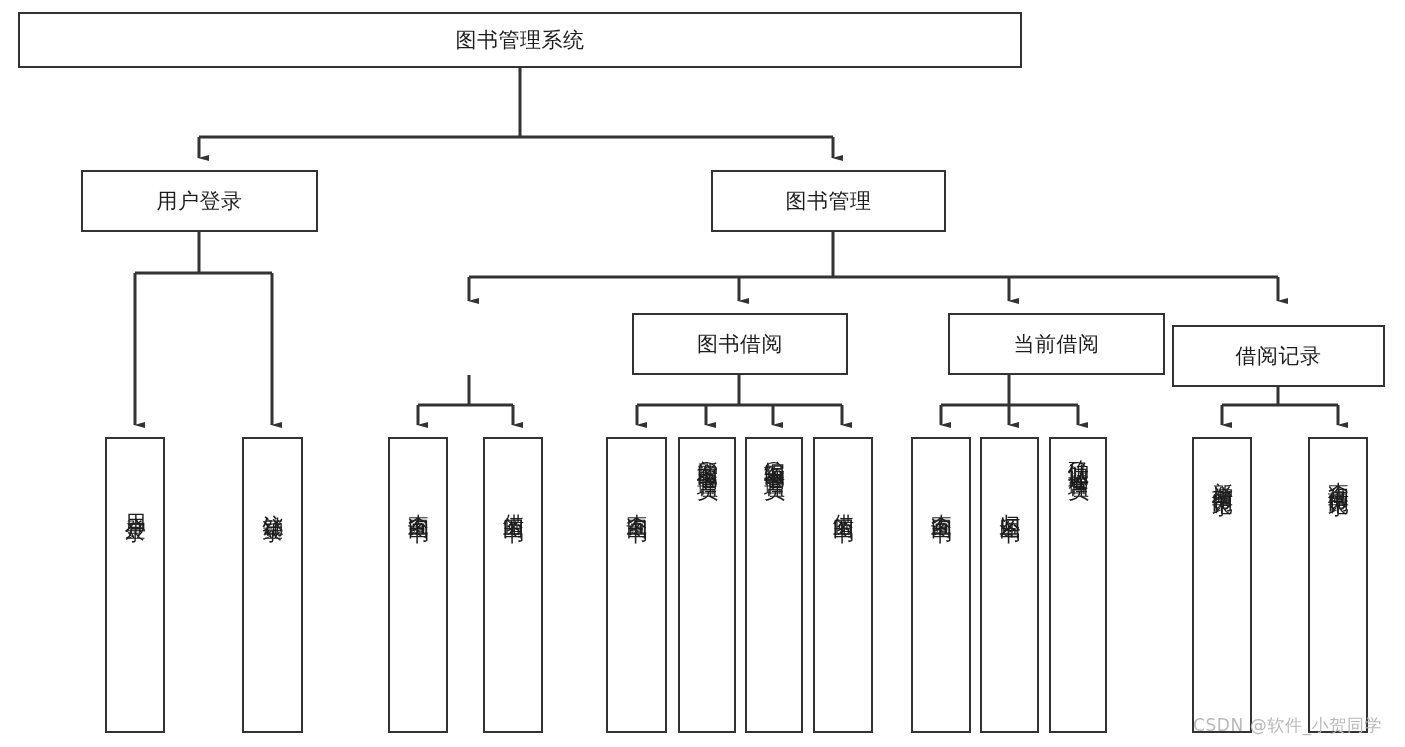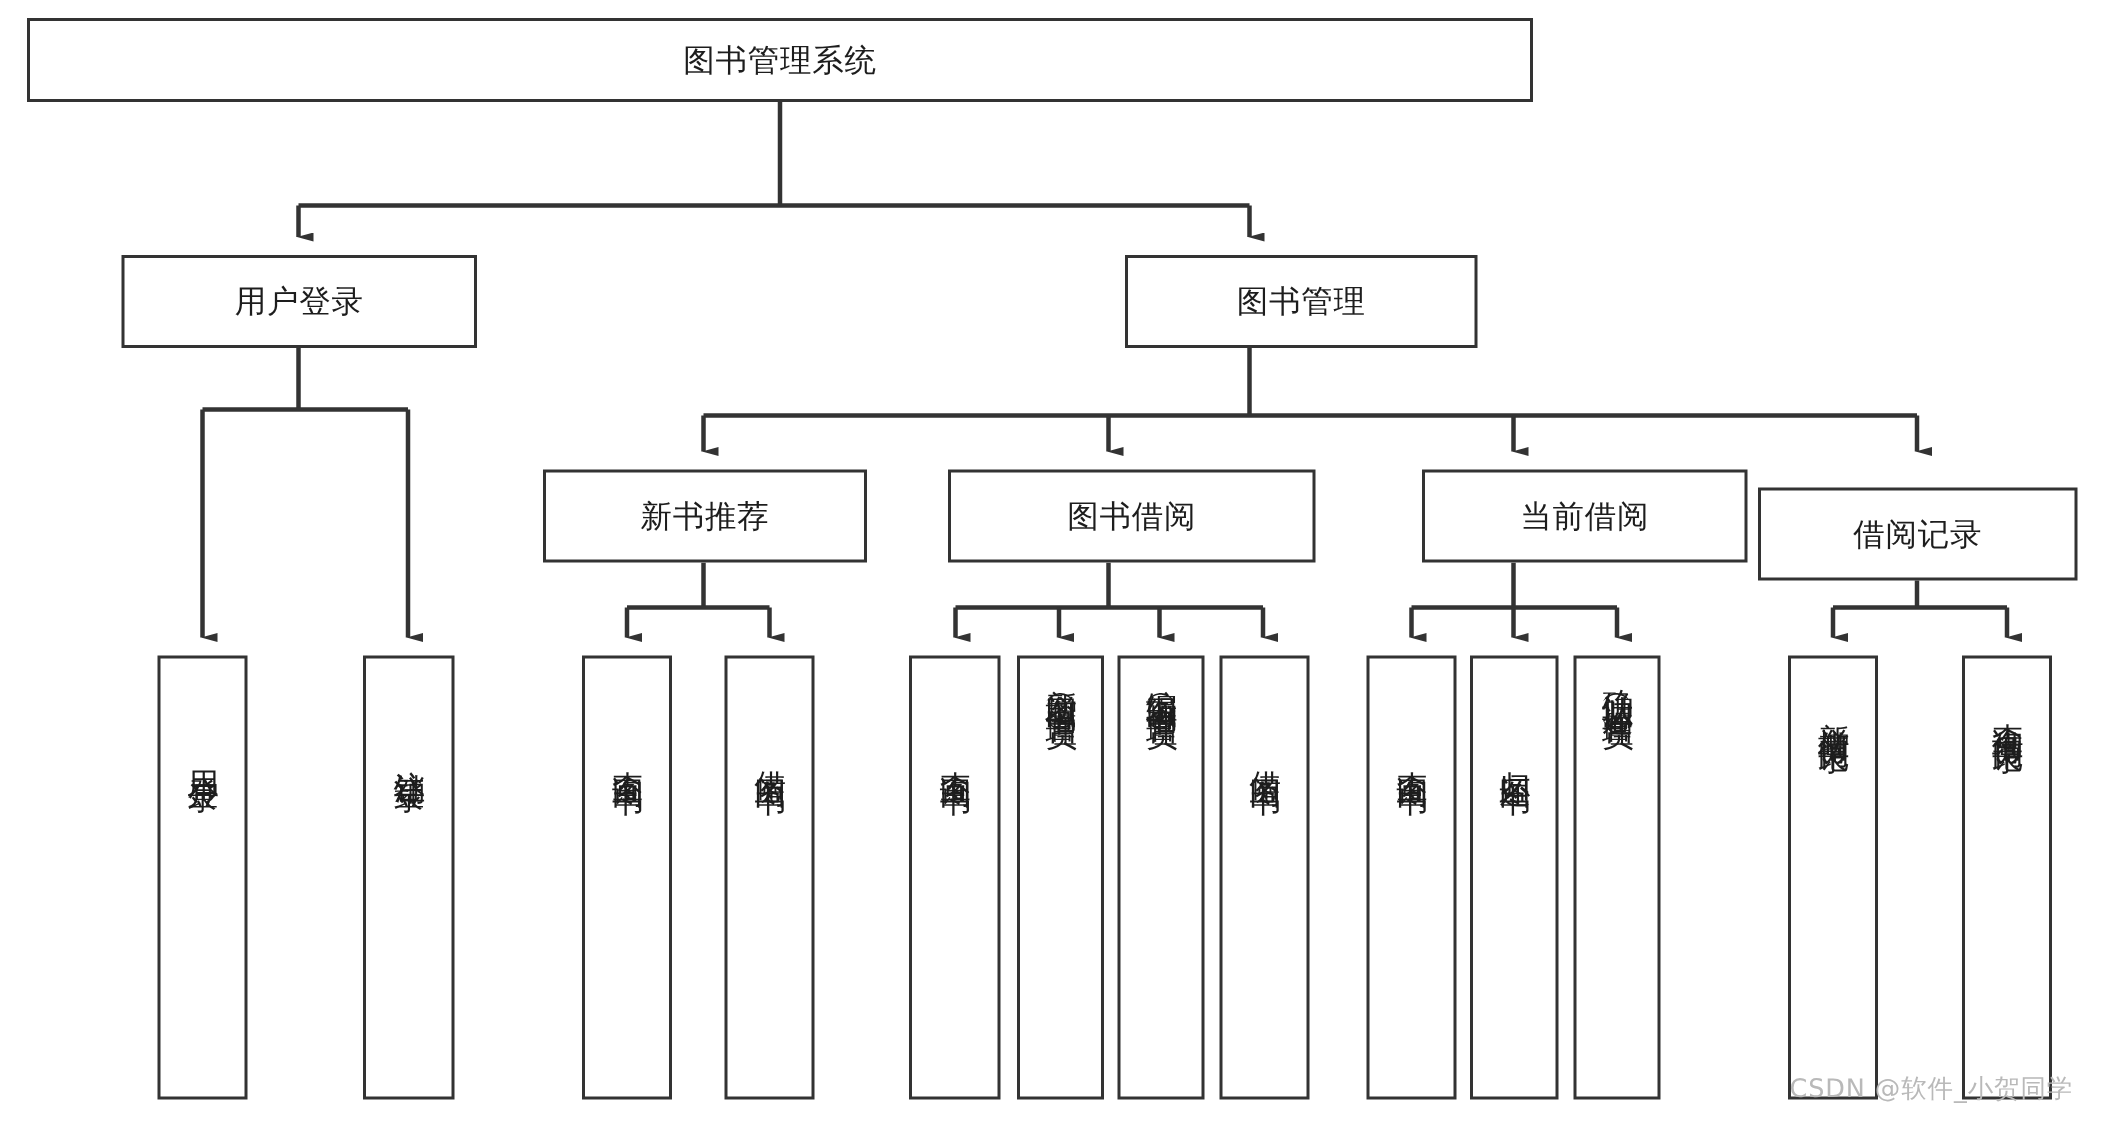--- a/index.html
+++ b/index.html
@@ -125,28 +125,25 @@
     </g>
   </svg>
 
   <div class="node" style="left:18px; top:12px; width:1004px; height:56px;">
     <span class="label">图书管理系统</span>
   </div>
 
   <div class="node" style="left:81px; top:170px; width:237px; height:62px;">
     <span class="label">用户登录</span>
   </div>
-  <div class="node" style="left:711px; top:170px; width:235px; height:62px;margin-left:39px;">
+  <div class="node" style="left:711px; top:170px; width:235px; height:62px;">
     <span class="label">图书管理</span>
   </div>
 
-  <div class="node" style="left:362px; top:313px; width:216px; height:62px;">
-    <span class="label">新书推荐</span>
-  </div>
-  <div class="node" style="left:632px; top:313px; width:245px; height:62px;">
+  <div class="node" style="left:632px; top:313px; width:216px; height:62px;">
     <span class="label">图书借阅</span>
   </div>
   <div class="node" style="left:948px; top:313px; width:217px; height:62px;">
     <span class="label">当前借阅</span>
   </div>
   <div class="node" style="left:1172px; top:325px; width:213px; height:62px;">
     <span class="label">借阅记录</span>
   </div>
 
   <div class="node vertical" style="left:105px; top:437px; width:60px; height:296px; padding-top:58px;">

